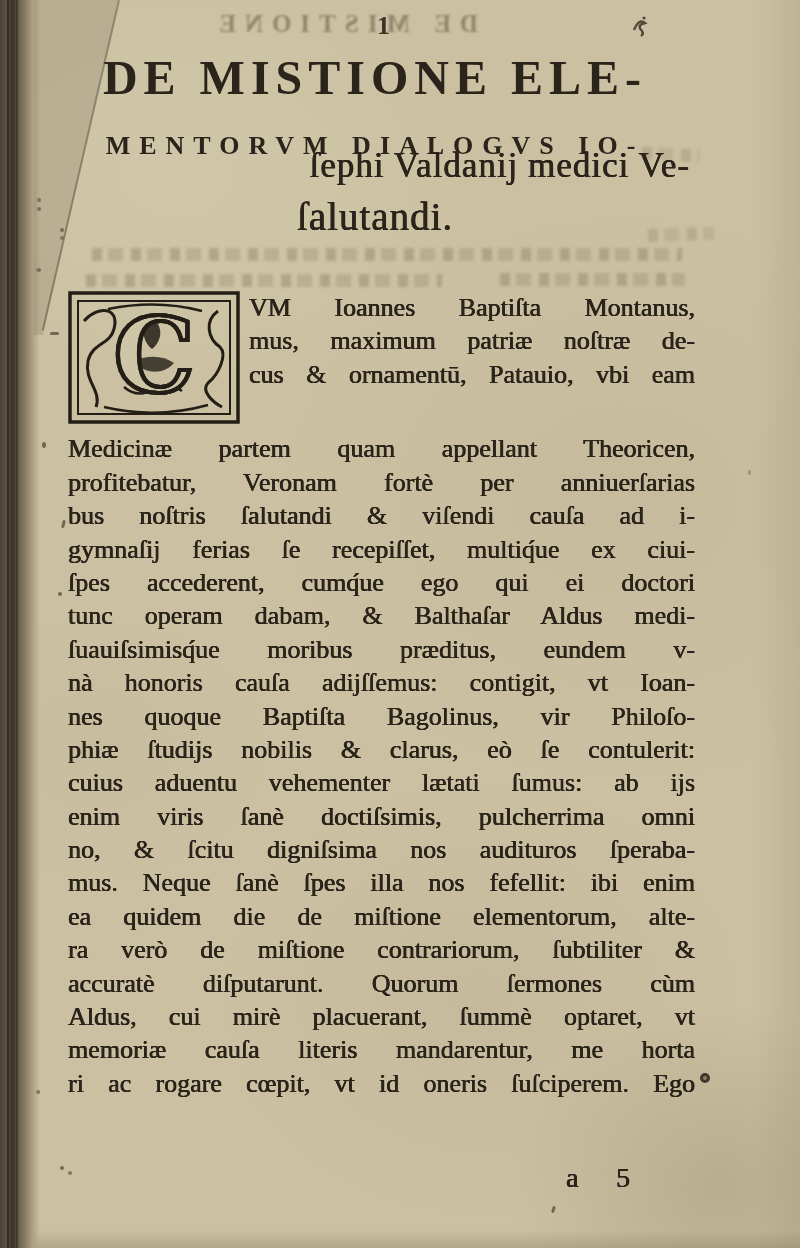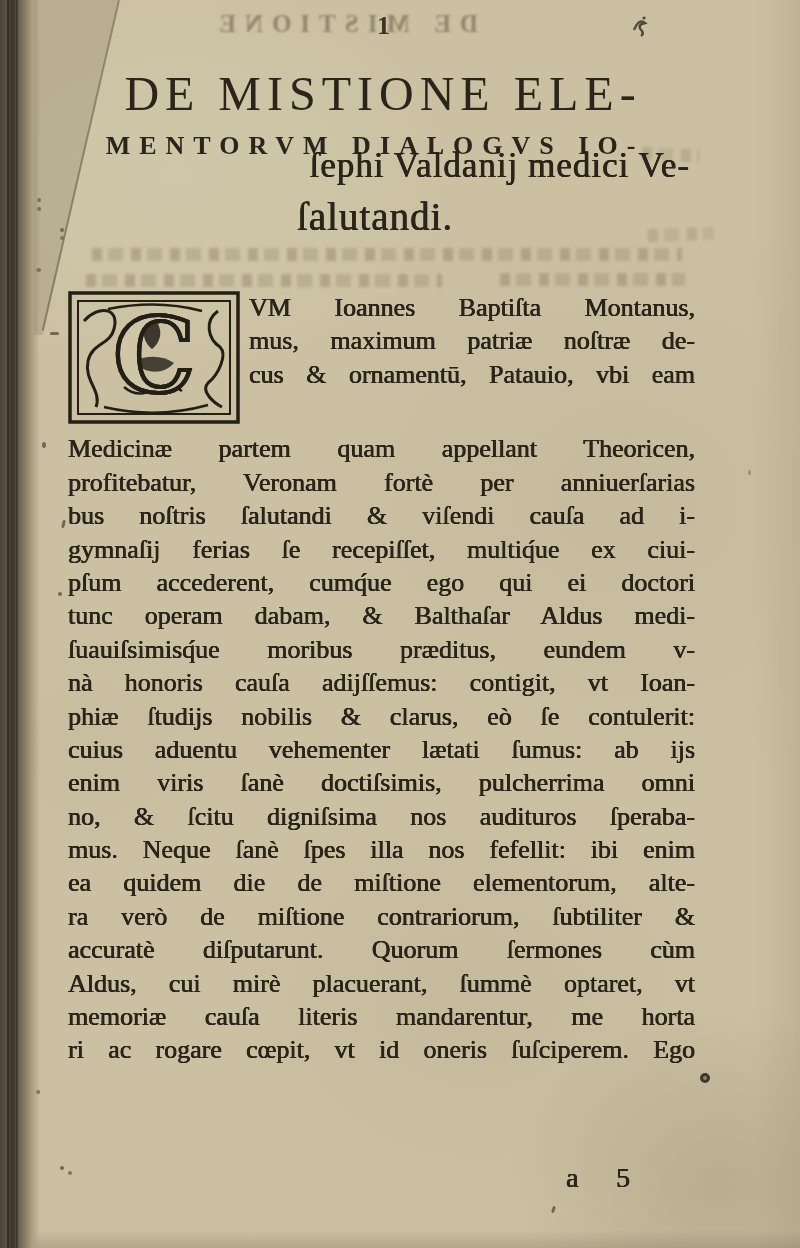--- a/index.html
+++ b/index.html
@@ -47,21 +47,21 @@
   .sm1{left:92px;top:248px;width:590px;}
   .sm2{left:86px;top:274px;width:356px;}
   .sm3{left:500px;top:273px;width:185px;}
   .sm4{left:642px;top:148px;width:58px;transform:rotate(3deg);opacity:.4;}
   .sm5{left:648px;top:228px;width:66px;transform:rotate(-2deg);opacity:.4;}
   
   .folio{position:absolute;left:377px;top:11px;font-size:26px;font-weight:bold;color:rgba(38,31,21,0.88);}
   .corner-mark{position:absolute;left:631px;top:15px;opacity:.8;}
   
   .heading{position:absolute;left:60px;top:0;width:630px;text-align:center;}
-  .t1{position:absolute;left:8px;top:50px;width:100%;font-size:48px;font-weight:normal;letter-spacing:6px;white-space:nowrap;margin-top:16px;}
+  .t1{position:absolute;left:0;top:50px;width:100%;font-size:48px;font-weight:bold;letter-spacing:6px;white-space:nowrap;}
   .t2{position:absolute;left:0;top:131px;width:100%;font-size:26px;font-weight:bold;letter-spacing:9px;white-space:nowrap;}
   .t3{position:absolute;left:0;top:146px;width:100%;font-size:35px;letter-spacing:1px;white-space:nowrap;text-align:right;}
   .t4{position:absolute;left:0;top:194px;width:100%;font-size:39px;letter-spacing:1px;white-space:nowrap;}
   .thick{text-shadow:0.4px 0 currentColor, -0.2px 0 currentColor;}
   
   .body-block{position:absolute;left:68px;top:291px;width:627px;font-size:26px;line-height:33.4px;}
   .first-rows{display:flex;align-items:flex-start;}
   .dropcap{flex:0 0 172px;margin-right:9px;}
   .indent-col{flex:1;min-width:0;}
   .bline{text-align:justify;text-align-last:justify;white-space:nowrap;height:33.4px;}
@@ -121,24 +121,25 @@
       <div class="indent-col">
         <div class="bline">VM Ioannes Baptiſta Montanus,</div>
         <div class="bline">mus, maximum patriæ noſtræ de-</div>
         <div class="bline">cus &amp; ornamentū, Patauio, vbi eam</div>
       </div>
     </div>
     <div class="bline">Medicinæ partem quam appellant Theoricen,</div>
     <div class="bline">profitebatur, Veronam fortè per anniuerſarias</div>
     <div class="bline">bus noſtris ſalutandi &amp; viſendi cauſa ad i-</div>
     <div class="bline">gymnaſij ferias ſe recepiſſet, multiq́ue ex ciui-</div>
-    <div class="bline">pſum accederent, cumq́ue ego qui ei doctori</div>
+    <div class="bline">ſpes accederent, cumq́ue ego qui ei doctori</div>
     <div class="bline">tunc operam dabam, &amp; Balthaſar Aldus medi-</div>
     <div class="bline">ſuauiſsimisq́ue moribus præditus, eundem v-</div>
     <div class="bline">nà honoris cauſa adijſſemus: contigit, vt Ioan-</div>
+    <div class="bline">nes quoque Baptiſta Bagolinus, vir Philoſo-</div>
     <div class="bline">phiæ ſtudijs nobilis &amp; clarus, eò ſe contulerit:</div>
     <div class="bline">cuius aduentu vehementer lætati ſumus: ab ijs</div>
     <div class="bline">enim viris ſanè doctiſsimis, pulcherrima omni</div>
     <div class="bline">no, &amp; ſcitu digniſsima nos audituros ſperaba-</div>
     <div class="bline">mus. Neque ſanè ſpes illa nos fefellit: ibi enim</div>
     <div class="bline">ea quidem die de miſtione elementorum, alte-</div>
     <div class="bline">ra verò de miſtione contrariorum, ſubtiliter &amp;</div>
     <div class="bline">accuratè diſputarunt. Quorum ſermones cùm</div>
     <div class="bline">Aldus, cui mirè placuerant, ſummè optaret, vt</div>
     <div class="bline">memoriæ cauſa literis mandarentur, me horta</div>

